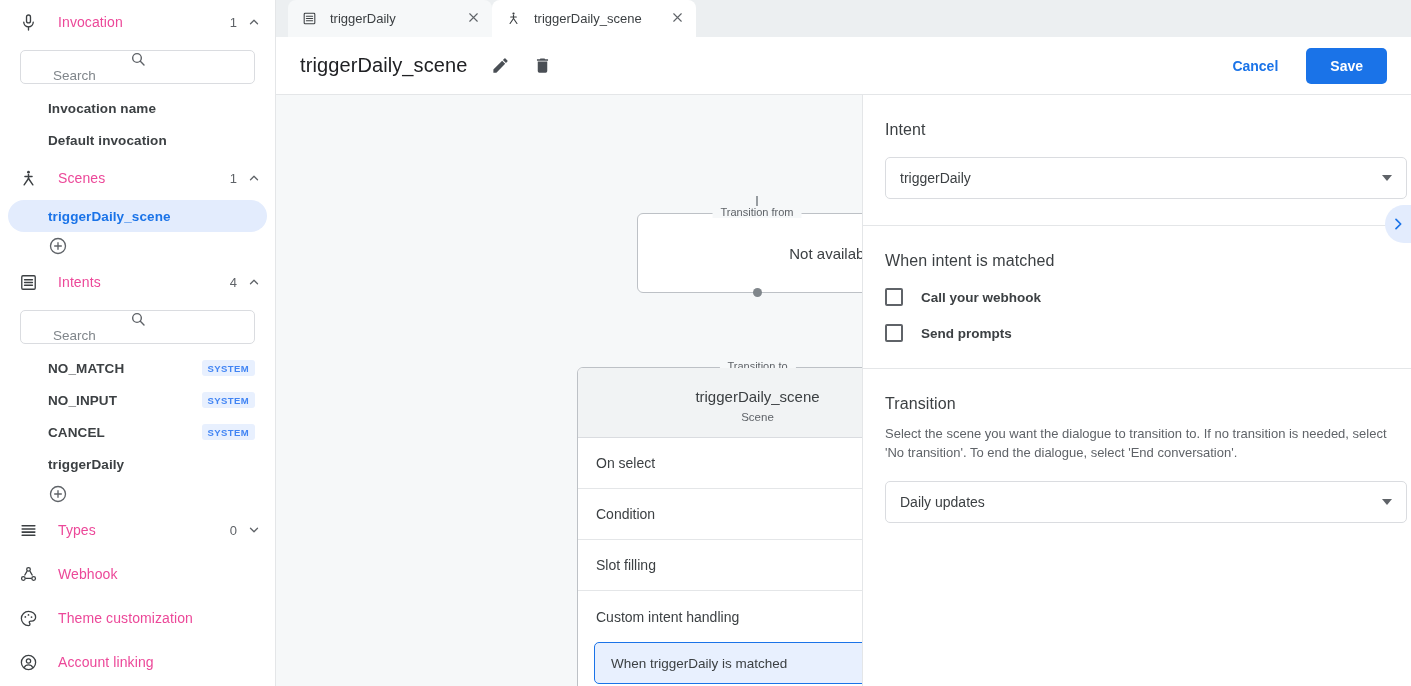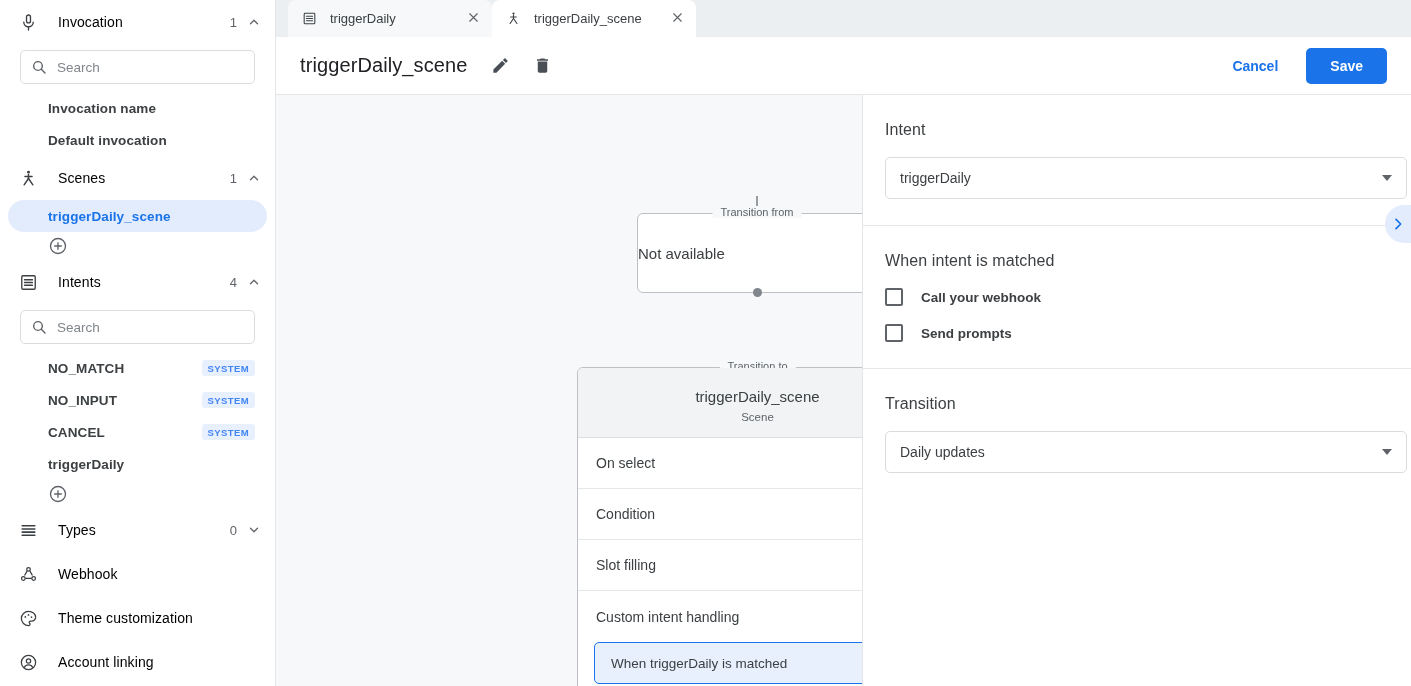--- a/index.html
+++ b/index.html
@@ -29,33 +29,33 @@
     cursor: pointer;
   }
   .nav-ico {
     width: 24px; height: 24px; flex: 0 0 24px;
     display: flex; align-items: center; justify-content: center;
     color: #3c4043;
   }
   .nav-ico svg { display: block; }
   .nav-label {
     flex: 1 1 auto;
-    font-size: 14px; color: #000000;
+    font-size: 14px; color: #ec4899;
     padding-left: 18px; letter-spacing: .1px;
   }
   .nav-count {
     font-size: 13px; color: #5f6368; padding-right: 10px;
   }
   .chev { width: 14px; height: 14px; color: #5f6368; display:block; }
 
   .search-wrap { padding: 6px 20px 8px 20px; }
   .search-box {
     display: flex; align-items: center;
     height: 34px; border: 1px solid #dadce0; border-radius: 5px;
-    background: #fff; padding: 0 10px;
+    background: #fff; padding: 0 10px; flex-direction: column;
   }
   .search-box svg { flex: 0 0 16px; color: #5f6368; }
   .search-box input {
     border: 0; outline: 0; flex: 1 1 auto;
     font-family: "Liberation Sans", sans-serif;
     font-size: 13.5px; color: #3c4043; padding-left: 10px;
     background: transparent;
   }
   .search-box input::placeholder { color: #80868b; }
 
@@ -150,21 +150,21 @@
     position: absolute; top: -8px; left: 50%; transform: translateX(-50%);
     background: #f6f8f9; padding: 0 8px;
     font-size: 11px; color: #5f6368; white-space: nowrap;
   }
   .node-center-text {
     font-size: 15px; color: #3c4043; text-align: center;
   }
 
   #node-from {
     left: 361px; top: 118px; width: 240px; height: 80px;
-    display: flex; align-items: center; justify-content: flex-start;
+    display: flex; align-items: center; justify-content: flex-end;
   }
   #node-scene {
     left: 301px; top: 272px; width: 361px;
     border-radius: 6px; overflow: visible;
   }
   .scene-head {
     background: #f1f3f4; border-bottom: 1px solid #dadce0;
     border-radius: 5px 5px 0 0;
     padding: 20px 0 14px 0; text-align: center; position: relative;
   }
@@ -536,20 +536,21 @@
             <span class="cb-label">Call your webhook</span>
           </div>
           <div class="cb-row">
             <span class="cb"></span>
             <span class="cb-label">Send prompts</span>
           </div>
         </div>
 
         <div class="rp-section last">
           <div class="rp-title">Transition</div>
+          <div class="rp-desc">Select the scene you want the dialogue to transition to. If no transition is needed, select 'No transition'. To end the dialogue, select 'End conversation'.</div>
           <div class="select">
             <span class="sv">Daily updates</span>
             <span class="caret"></span>
           </div>
         </div>
 
       </div>
     </div>
   </div>
 </div>

